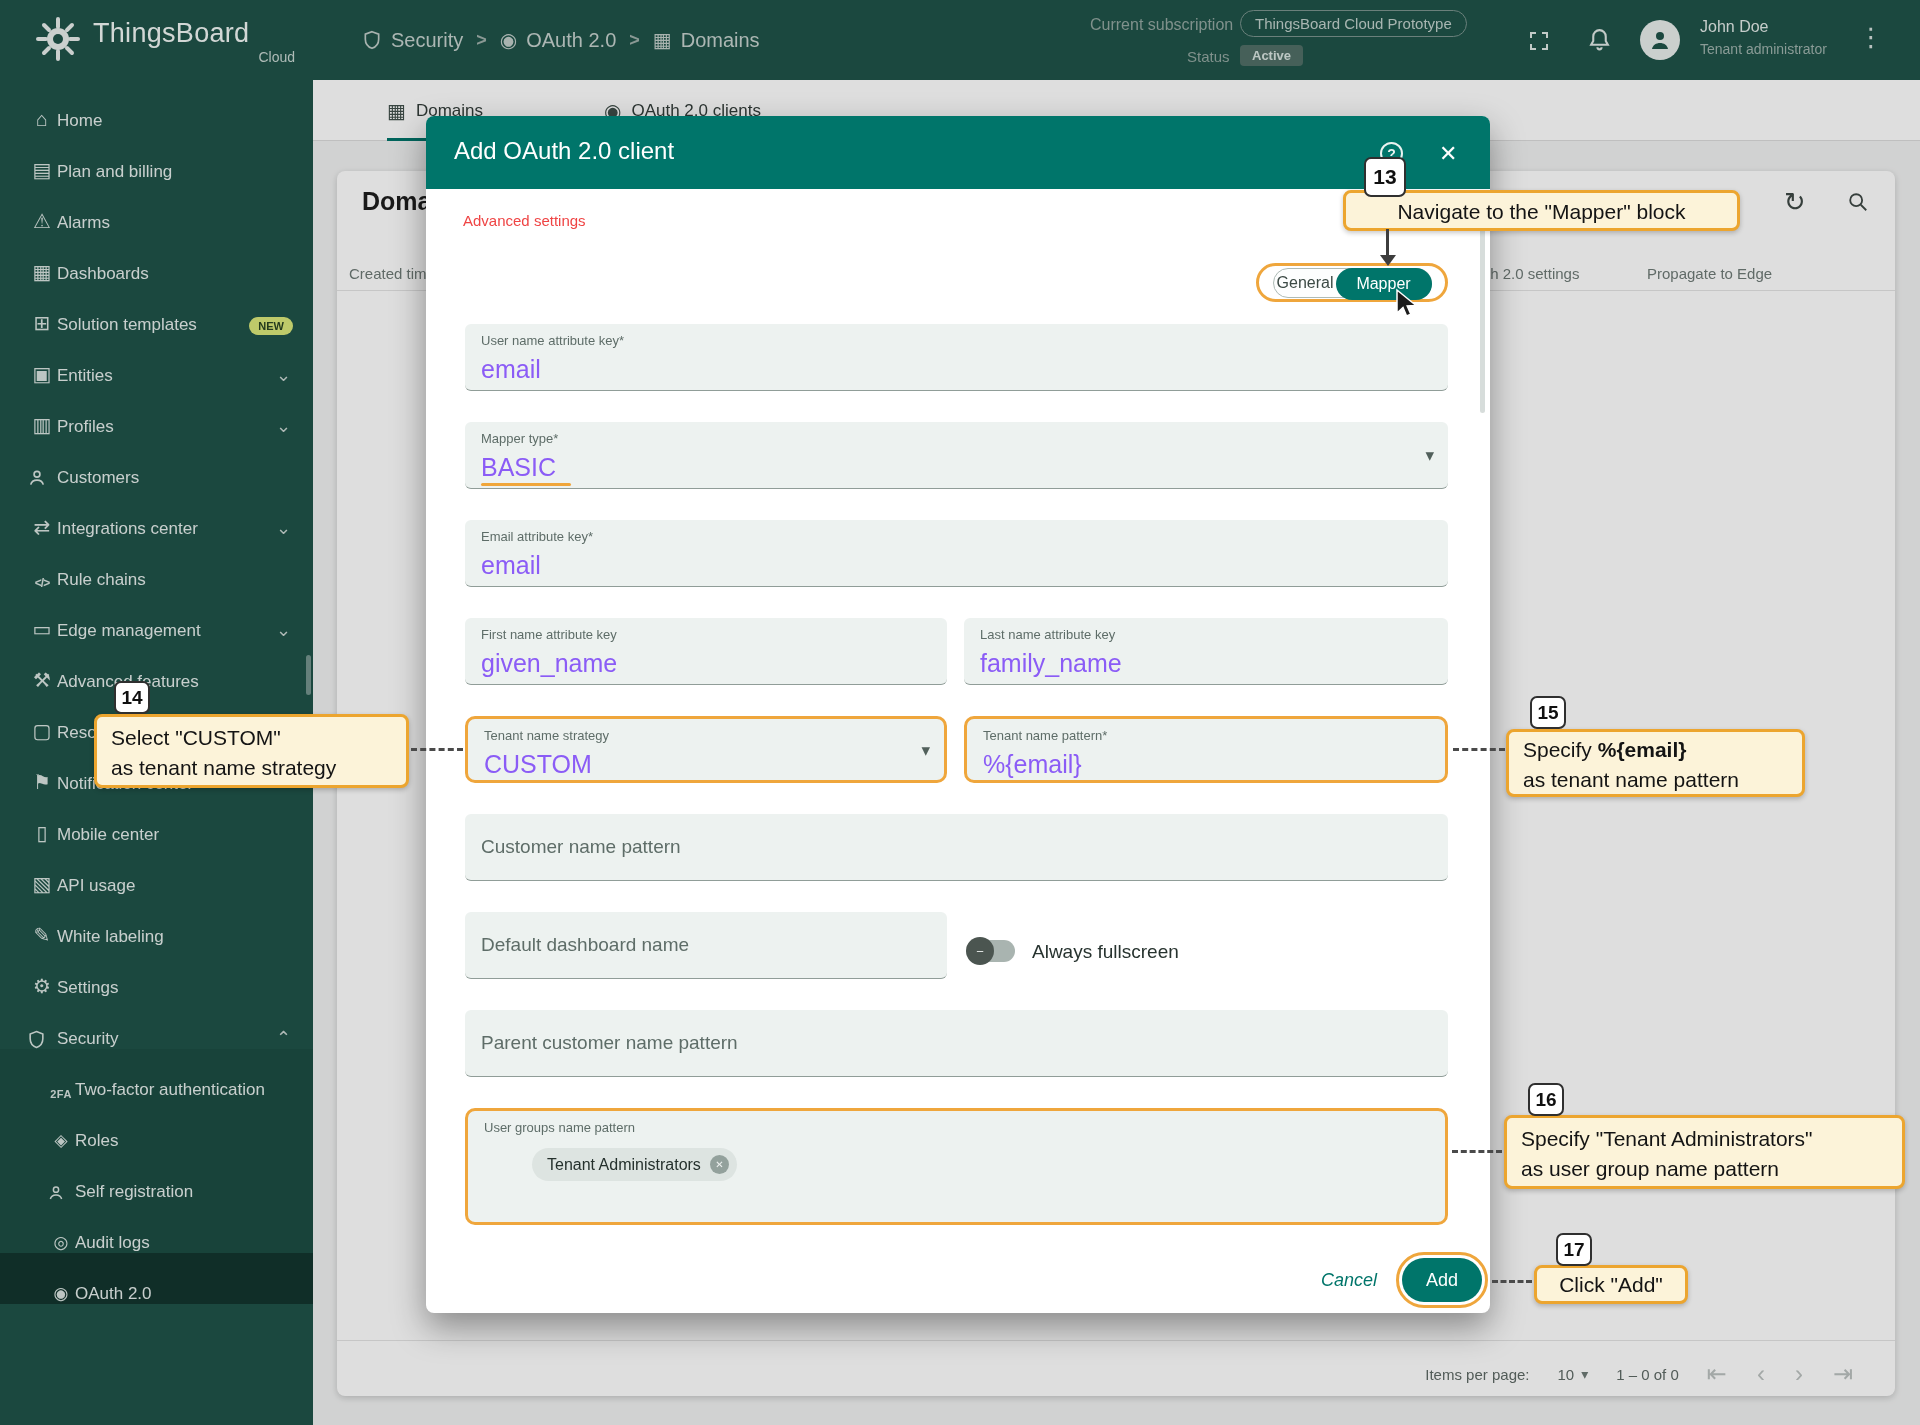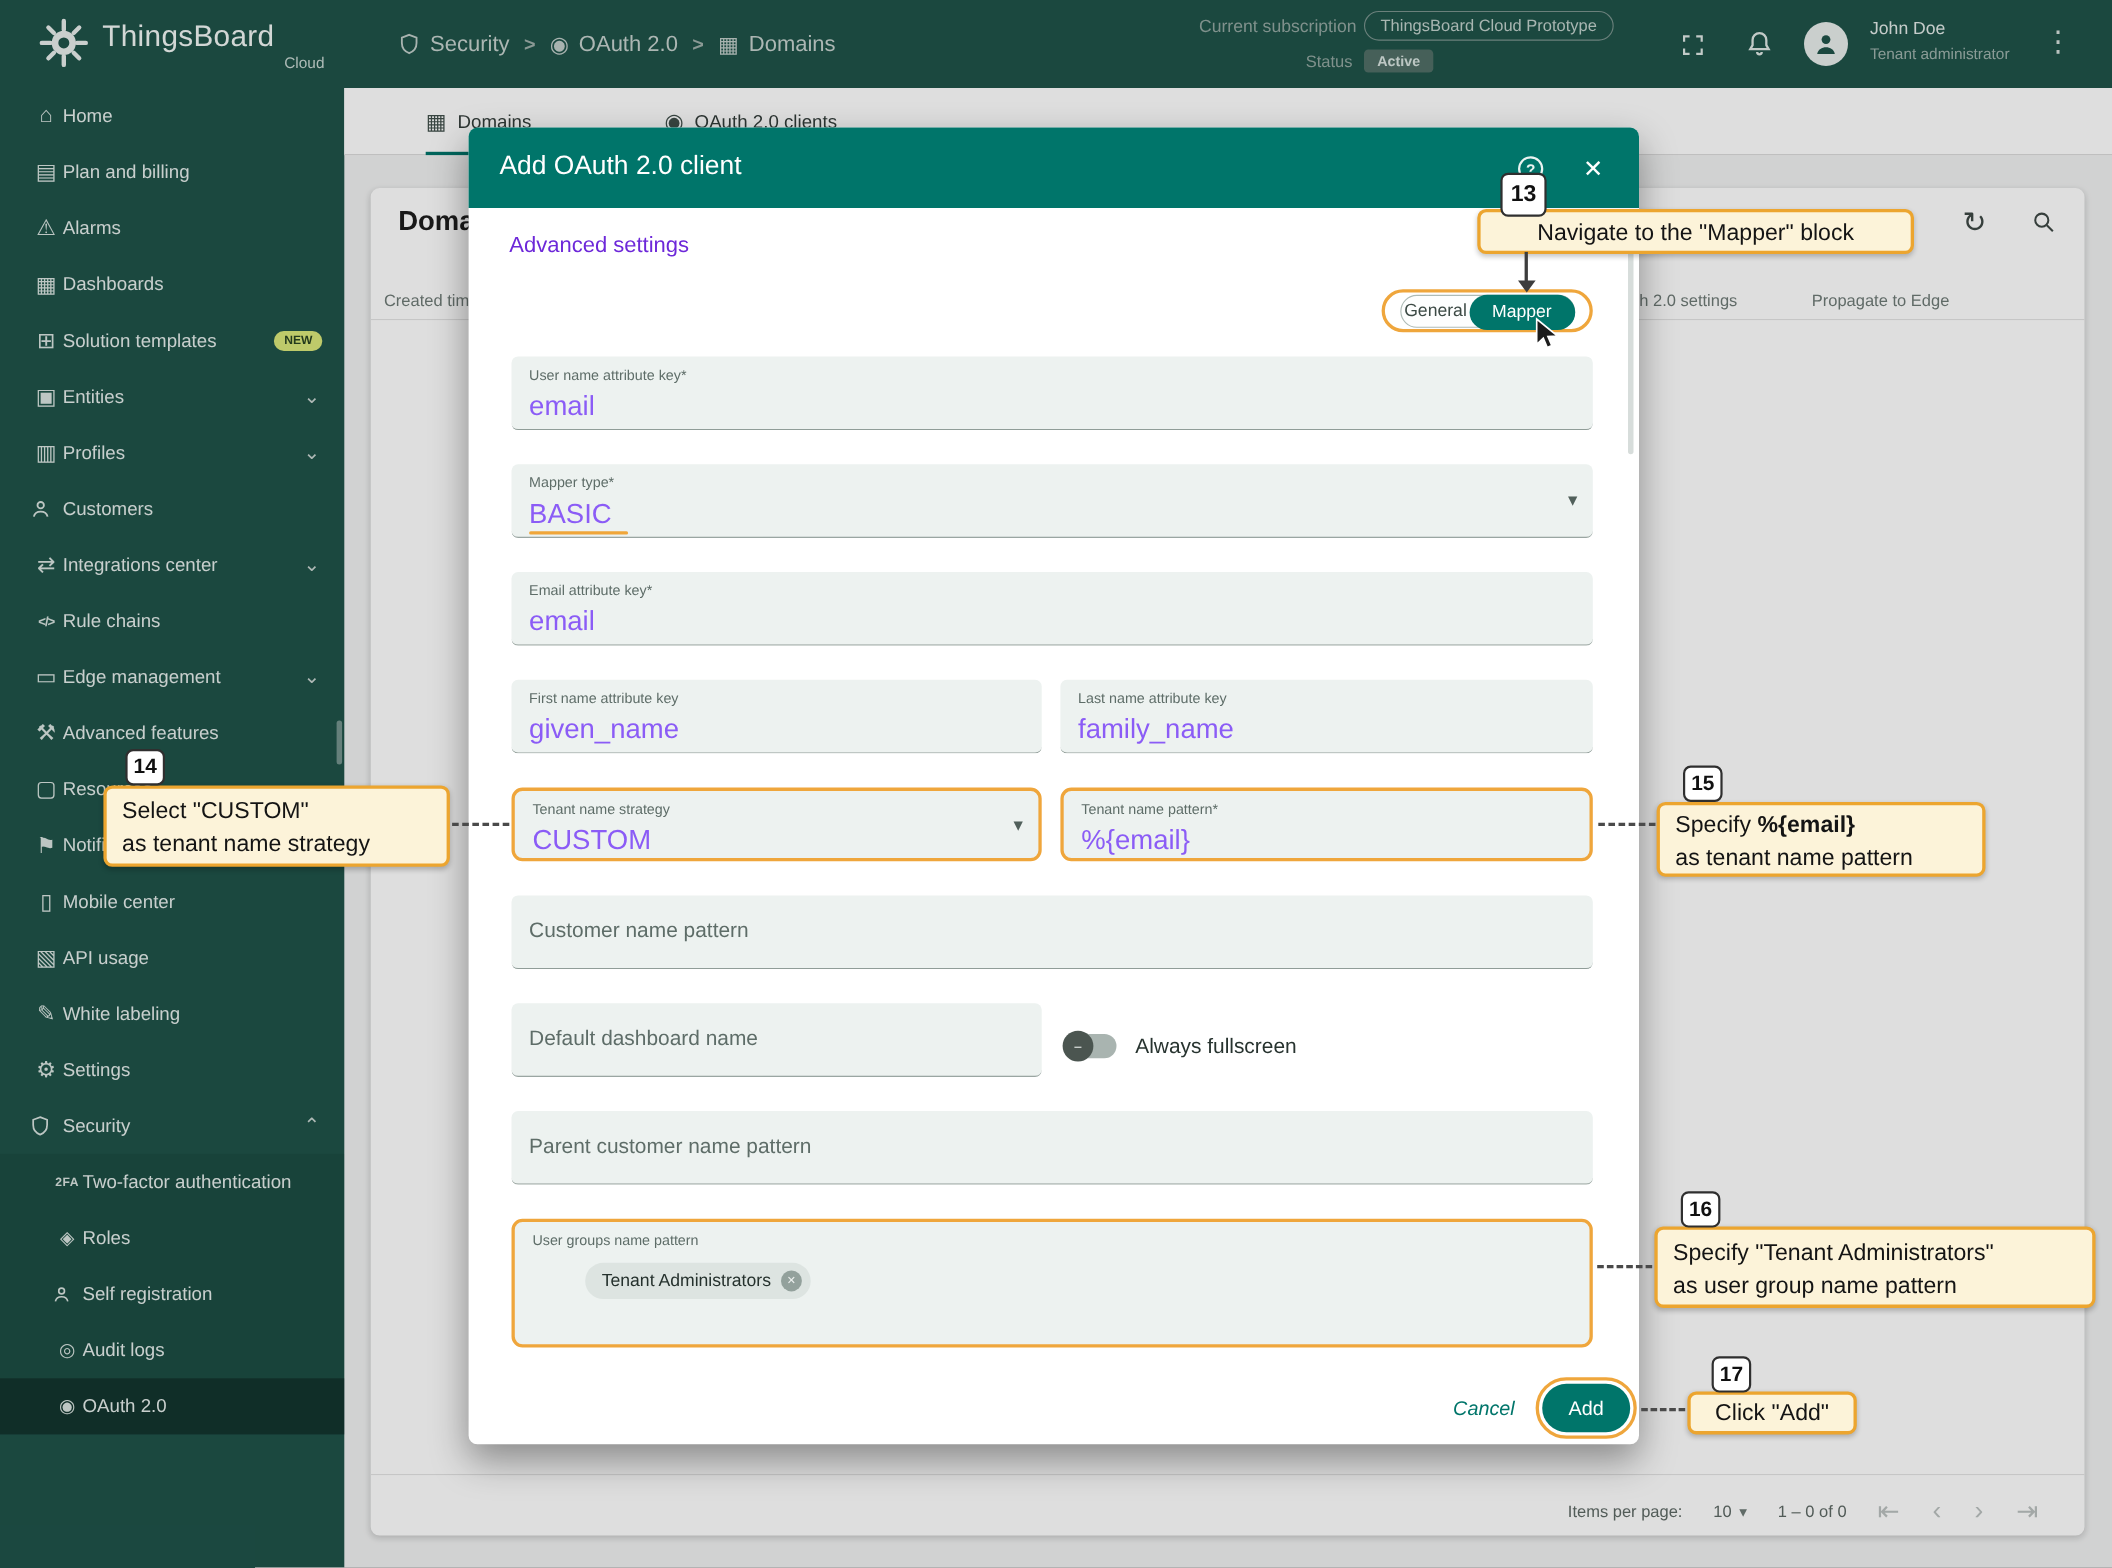--- a/index.html
+++ b/index.html
@@ -39,21 +39,21 @@
   .status-label { position:absolute; left:1187px; top:48px; font-size:15px; color:#93a7a1; }
   .status-badge { position:absolute; left:1240px; top:45px; background:#516f67; color:#d9e5e1; font-size:13px; font-weight:700; padding:3px 12px; border-radius:4px; }
   .tb-icon { position:absolute; color:#dfe8e5; }
   .avatar { position:absolute; left:1640px; top:20px; width:40px; height:40px; border-radius:50%; background:#e8eeec; display:flex; align-items:center; justify-content:center; color:#1f5349; }
   .user-name { position:absolute; left:1700px; top:18px; font-size:16px; color:#e3ebe8; }
   .user-role { position:absolute; left:1700px; top:41px; font-size:14px; color:#9fb3ad; }
   .kebab { position:absolute; left:1858px; top:22px; font-size:26px; color:#d5dfdc; }
 
   
   .sidebar { position:absolute; left:0; top:80px; width:313px; height:1345px; background:#1f5349; z-index:0; }
-  .sb-item { height:51px; display:flex; align-items:center; padding-left:27px; padding-right:14px; color:#e6eeec; font-size:17px; cursor:pointer; }
+  .sb-item { height:51px; display:flex; align-items:flex-end; padding-left:27px; padding-right:14px; color:#e6eeec; font-size:17px; cursor:pointer; }
   .sb-ic { width:30px; min-width:30px; font-size:20px; color:#d9e4e0; display:inline-flex; align-items:center; }
   .sb-lbl { flex:1; min-width:0; white-space:nowrap; overflow:hidden; text-overflow:ellipsis; }
   .sb-chev { font-size:18px; color:#c9d5d1; margin-left:8px; margin-right:8px; }
   .sb-badge { background:#dbe87a; color:#2a4422; font-size:11px; font-weight:700; border-radius:9px; padding:3px 9px; margin-right:6px; }
   .sb-sub .sb-item { padding-left:47px; }
   .sb-sub { background:rgba(0,0,0,0.07); }
   .sb-sub .sb-ic { width:28px; min-width:28px; font-size:17px; }
   .sb-item.active { background:rgba(0,0,0,0.30); }
   .sb-scroll { position:absolute; right:2px; top:575px; width:5px; height:40px; background:rgba(255,255,255,.38); border-radius:3px; }
 
@@ -81,21 +81,21 @@
 
   
   .backdrop { position:absolute; inset:0; background:rgba(0,0,0,0.13); z-index:10; }
 
   
   .modal { position:absolute; left:426px; top:116px; width:1064px; height:1197px; background:#fff; border-radius:8px; box-shadow:0 14px 34px rgba(0,0,0,.38); z-index:20; }
   .modal-header { position:absolute; left:0; top:0; width:1064px; height:73px; background:#00756a; border-radius:8px 8px 0 0; }
   .modal-title { position:absolute; left:28px; top:21px; font-size:24px; font-weight:500; color:#fff; }
   .help-btn { position:absolute; left:954px; top:26px; width:23px; height:23px; border:2px solid #eaf3f1; border-radius:50%; color:#eaf3f1; font-size:14px; font-weight:700; display:flex; align-items:center; justify-content:center; cursor:pointer; }
   .close-btn { position:absolute; left:1013px; top:25px; font-size:22px; color:#fff; cursor:pointer; }
-  .section-title { position:absolute; left:37px; top:96px; font-size:20px; font-weight:500; color:#6d28d9; }
+  .section-title { position:absolute; left:37px; top:96px; font-size:15px; font-weight:500; color:#ef4444; }
   .collapse-ic { position:absolute; left:1006px; top:92px; font-size:18px; color:#8a948f; cursor:pointer; }
   .mscroll { position:absolute; left:1054px; top:92px; width:5px; height:205px; background:#d7dddb; border-radius:3px; }
 
   .seg-ring { position:absolute; left:830px; top:147px; width:192px; height:39px; border:3px solid #efa63c; border-radius:22px; display:flex; align-items:center; justify-content:center; }
   .seg { display:flex; height:30px; border:1px solid #aebbb6; border-radius:16px; background:#fdfefe; overflow:visible; }
   .seg-btn { display:flex; align-items:center; justify-content:center; font-size:16px; cursor:pointer; }
   .seg-general { width:63px; color:#3c4a45; border-radius:16px 0 0 16px; }
   .seg-mapper { width:96px; background:#00756a; color:#fff; font-weight:500; border-radius:16px; margin:-1px; height:32px; }
 
   .field { position:absolute; background:#edf2f0; border-radius:6px; border-bottom:1px solid #909d98; }

